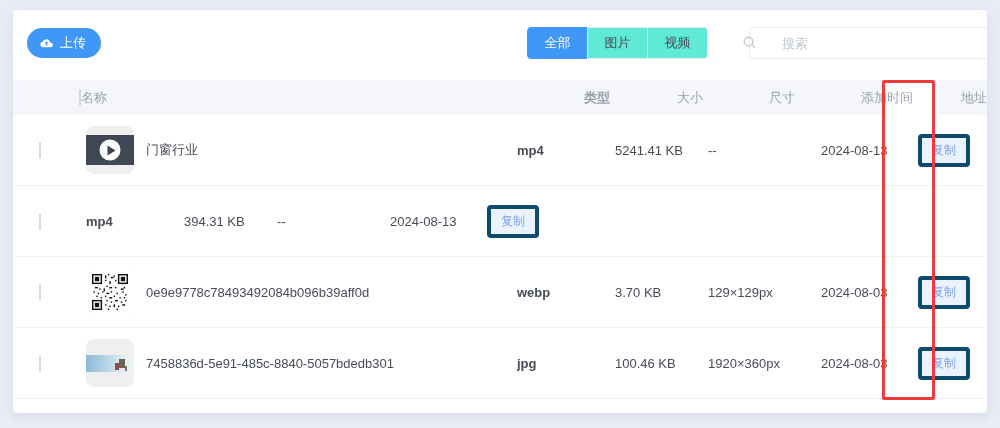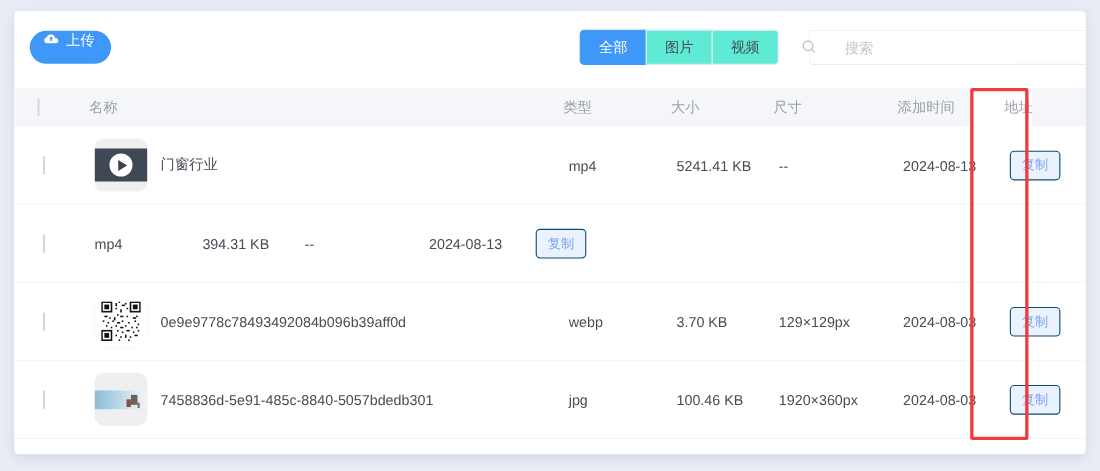--- a/index.html
+++ b/index.html
@@ -6,57 +6,57 @@
   html,body { width:1000px; height:428px; overflow:hidden;
     font-family:"Liberation Sans","DejaVu Sans",sans-serif; background:#e9ecf5; }
 
   .panel { position:absolute; left:13px; top:10px; right:13px; bottom:15px;
     background:#fff; border-radius:4px; box-shadow:0 3px 10px rgba(90,100,150,.14); }
 
   
   .toolbar { position:absolute; left:14px; right:0; top:17px; height:32px; }
   .upload-btn { position:absolute; left:0; top:1px; height:30px; padding:0 15px 0 12px;
     background:#3f97f7; border:none; border-radius:16px; color:#fff; font-size:13px;
-    display:flex; gap:6px; cursor:pointer; }
+    display:flex; align-items:center; gap:6px; cursor:pointer; }
   .upload-btn svg { width:15px; height:15px; display:block; }
 
   .toolbar-right { position:absolute; left:500px; right:0; top:0; height:32px; display:flex; }
   .tab-group { display:flex; flex:0 0 auto; }
   .tab { width:61px; height:32px; background:#5eead4; border:1px solid #e7eaf0; margin-left:-1px;
     font-size:13px; color:#4a4f58; cursor:pointer; font-family:inherit; }
   .tab:first-child { margin-left:0; border-radius:4px 0 0 4px; }
   .tab:last-child { border-radius:0 4px 4px 0; }
   .tab.active { background:#3f97f7; border-color:#3f97f7; color:#fff; }
 
-  .search-box { position:relative; flex:1; margin-left:10px;padding-left:17px; }
+  .search-box { position:relative; flex:1; margin-left:24px;padding-left:17px; }
   .search-box input { width:100%; height:32px; border:1px solid #e9ecf2; border-right:none;
     border-radius:4px 0 0 4px; padding:0 8px 0 32px; font-size:13px; color:#555;
     font-family:inherit; outline:none; background:#fff; }
   .search-box input::placeholder { color:#c0c5cf; }
   .search-box svg { position:absolute; left:10px; top:8px; width:15px; height:15px; }
 
   
   .table { position:absolute; left:0; right:0; top:70px; }
   .thead { height:35px; display:flex; align-items:center; padding-left:21px;
     font-size:13px; color:#9ba1ab;
-    background:linear-gradient(90deg,#f4f6fa 0 869px,#ffffff 869px 925px,#f4f6fa 925px 100%); }
+    background:linear-gradient(90deg,#f4f6fa 0 869px,#ffffff 869px 925px,#f4f6fa 925px 100%);text-align:right; }
   .row { height:71px; display:flex; align-items:center; padding-left:26px;
     border-bottom:1px solid #f1f3f7; font-size:13px; color:#474c55; background:#fff; }
   .c-sel   { width:47px; }
   .c-name  { width:431px; display:flex; align-items:center; gap:12px; }
-  .c-type  { width:98px; }
+  .c-type  { width:98px;font-weight:bold; }
   .c-size  { width:93px; }
   .c-dims  { width:92px; }
   .c-added { width:97px;margin-left:21px; }
   .c-addr  { flex:1; }
 
   .checkbox { width:15px; height:15px; border:1px solid #d4d8e0; border-radius:3px;
     background:#fff; cursor:pointer; }
 
-  .copy-btn { background:#eaf2fd; border:1px solid #0c4a6e; border-radius:4px;
+  .copy-btn { background:#eaf2fd; border:4px solid #0c4a6e; border-radius:4px;
     color:#7fa3f0; font-size:12px; padding:4px 10px; cursor:pointer; font-family:inherit; }
 
   
   .thumb { position:relative; width:48px; height:48px; border-radius:8px;
     background:#efefef; overflow:hidden; flex:0 0 48px; }
   .thumb > div { display:none; }
 
   .thumb-video .t-video { display:block; position:absolute; left:0; right:0; top:9px;
     height:30px; background:#414855; }
   .thumb-video .t-play { display:block; position:absolute; left:50%; top:50%;

